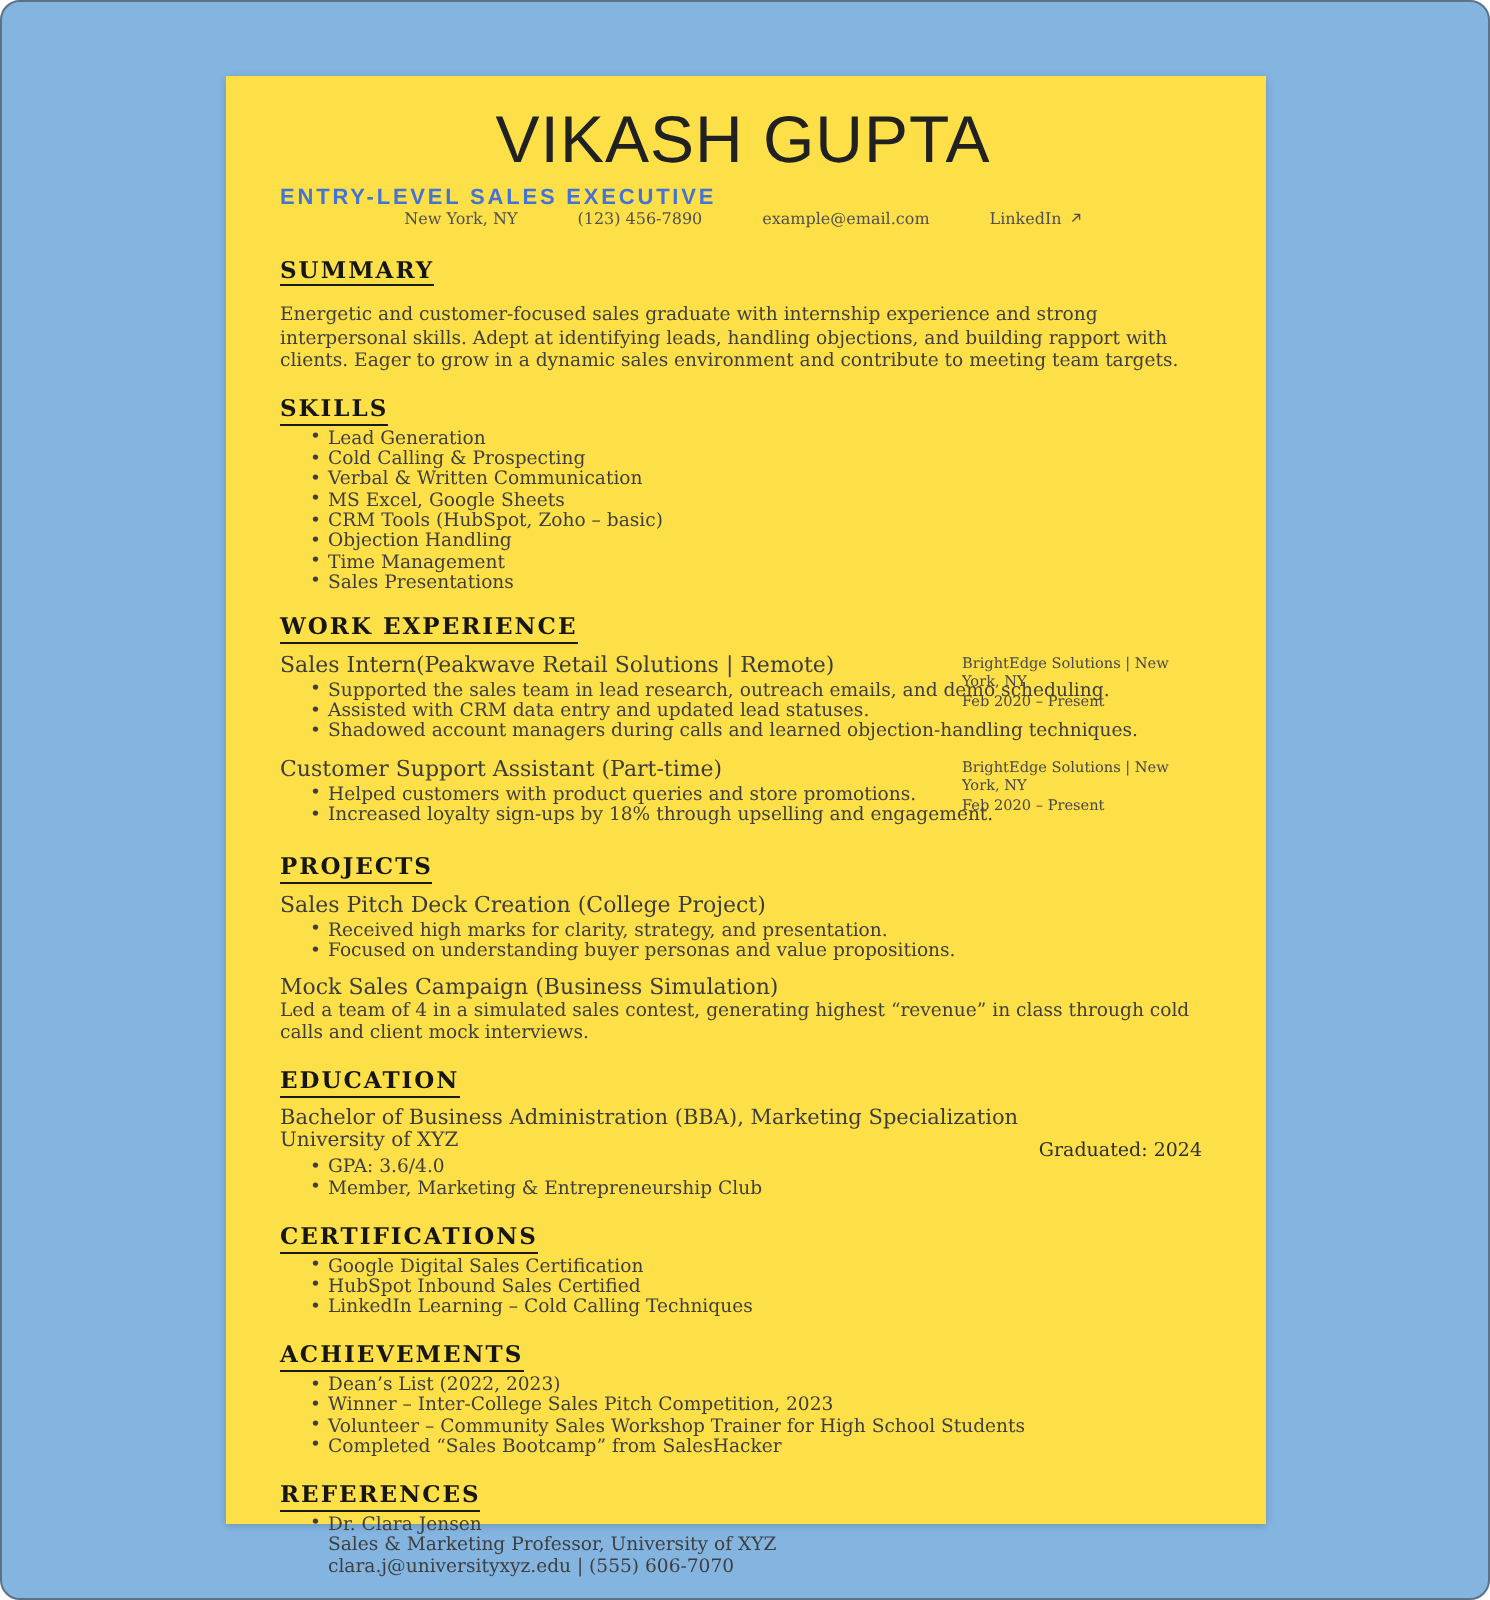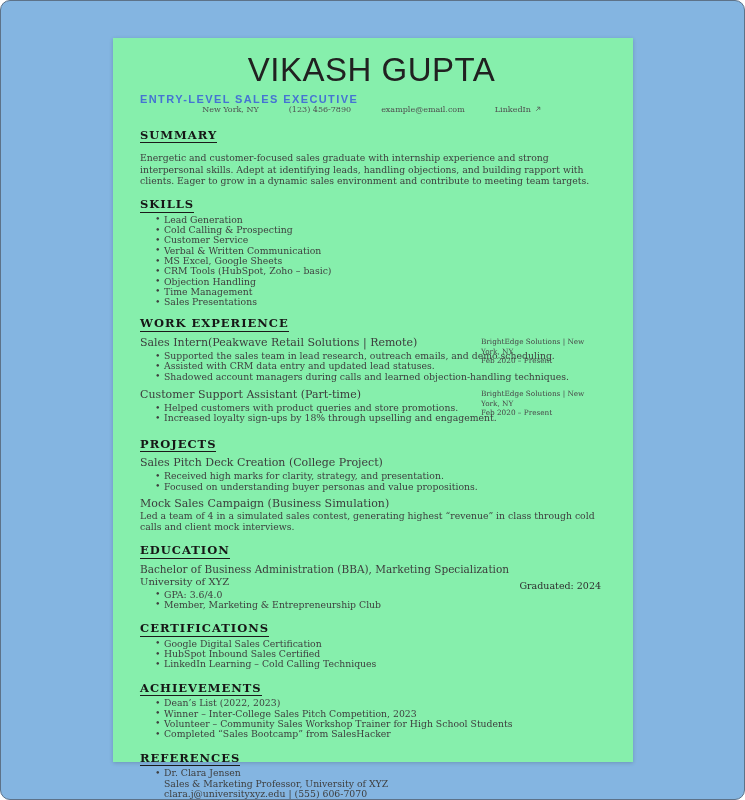--- a/index.html
+++ b/index.html
@@ -5,21 +5,21 @@
   * { margin:0; padding:0; box-sizing:border-box; }
   html,body { background:#ffffff; }
   .canvas {
     position:relative; width:745px; height:800px;
     background:#84b5e1; border:1px solid #5d7288; border-radius:10px;
     overflow:hidden;
     font-family:"DejaVu Serif", serif;
   }
   .paper {
     position:absolute; left:112px; top:37px; width:520px; height:724px;
-    background:#86efac; box-shadow:0 1px 4px rgba(0,0,0,0.18);
+    background:#fde047; box-shadow:0 1px 4px rgba(0,0,0,0.18);
     padding:15px 30px 0 27px;
   }
   .name {
     text-align:center; font-family:"Liberation Sans", sans-serif;
     font-size:33px; font-weight:500; letter-spacing:0.5px; color:#212121;
     line-height:1.05;
   }
   .subtitle {
     text-align:left; font-family:Liberation Sans, sans-serif;
     font-size:11px; font-weight:700; letter-spacing:1.4px; color:#4573d3;
@@ -86,21 +86,20 @@
     <div class="sec mt10">
       <h2>SUMMARY</h2>
       <p class="body-text">Energetic and customer-focused sales graduate with internship experience and strong interpersonal skills. Adept at identifying leads, handling objections, and building rapport with clients. Eager to grow in a dynamic sales environment and contribute to meeting team targets.</p>
     </div>
 
     <div class="sec mt7">
       <h2>SKILLS</h2>
       <ul class="blist">
         <li>Lead Generation</li>
         <li>Cold Calling &amp; Prospecting</li>
-        <li>Customer Service</li>
         <li>Verbal &amp; Written Communication</li>
         <li>MS Excel, Google Sheets</li>
         <li>CRM Tools (HubSpot, Zoho – basic)</li>
         <li>Objection Handling</li>
         <li>Time Management</li>
         <li>Sales Presentations</li>
       </ul>
     </div>
 
     <div class="sec mt5">

